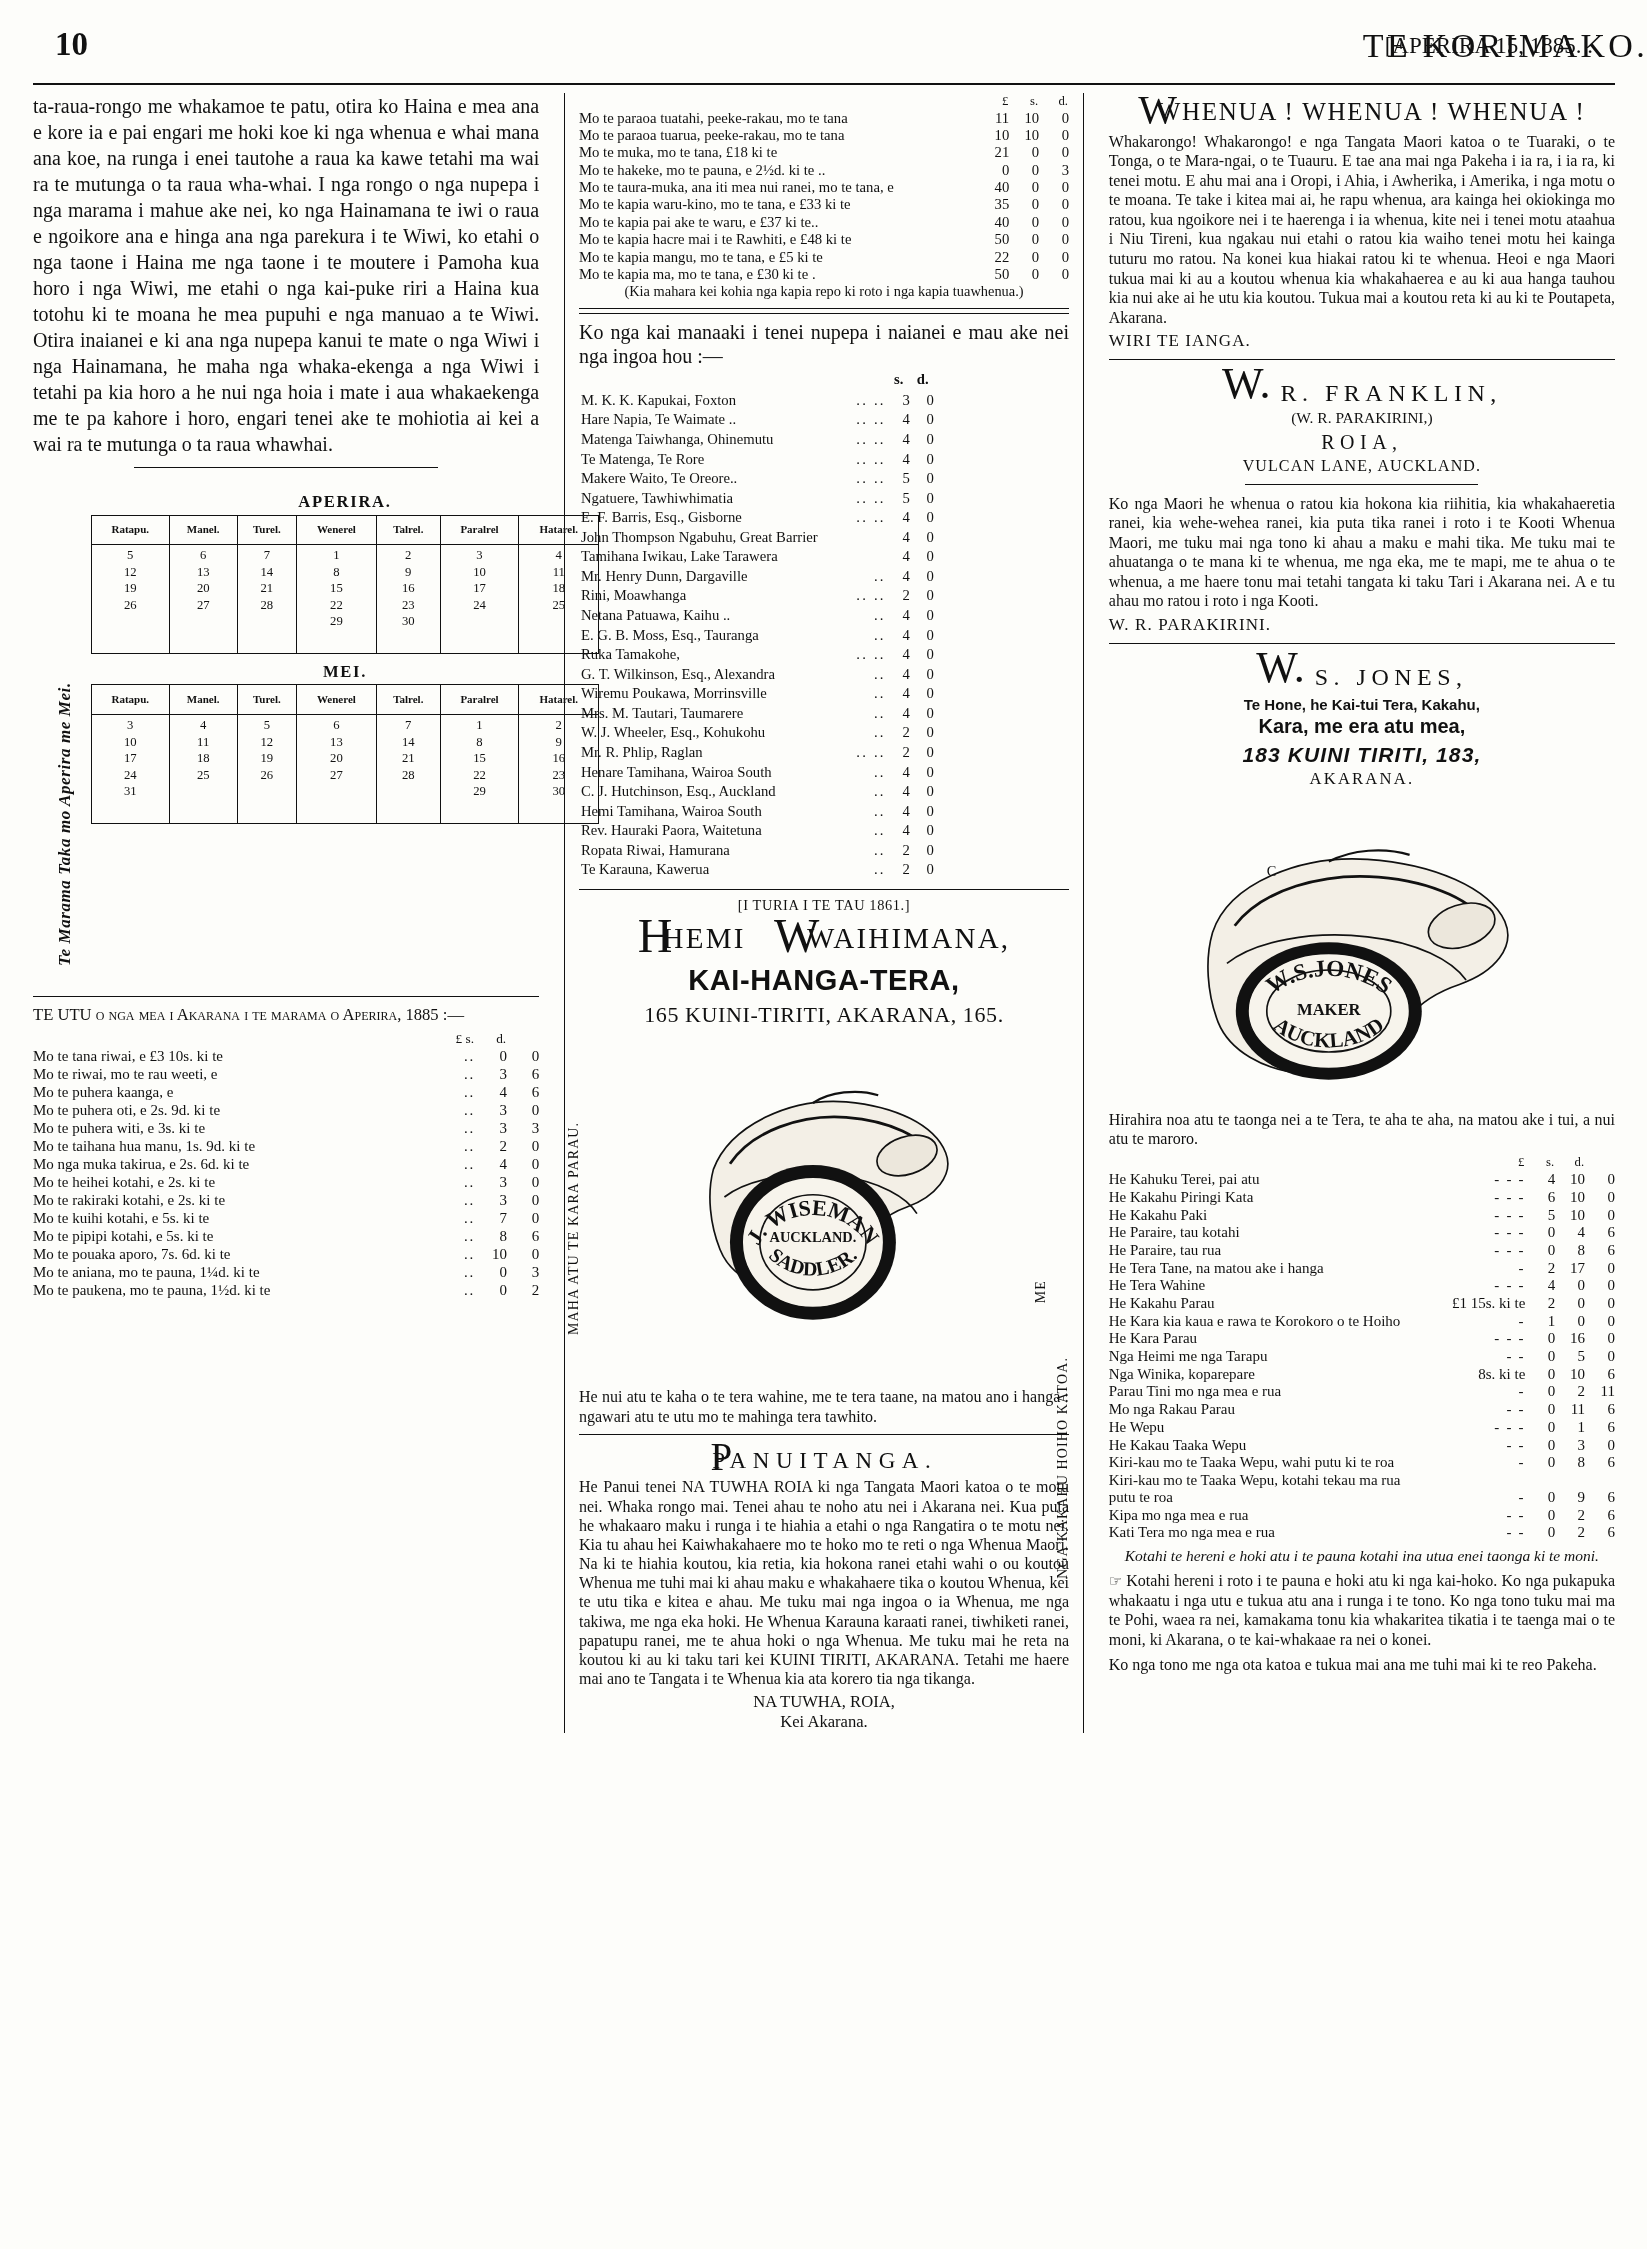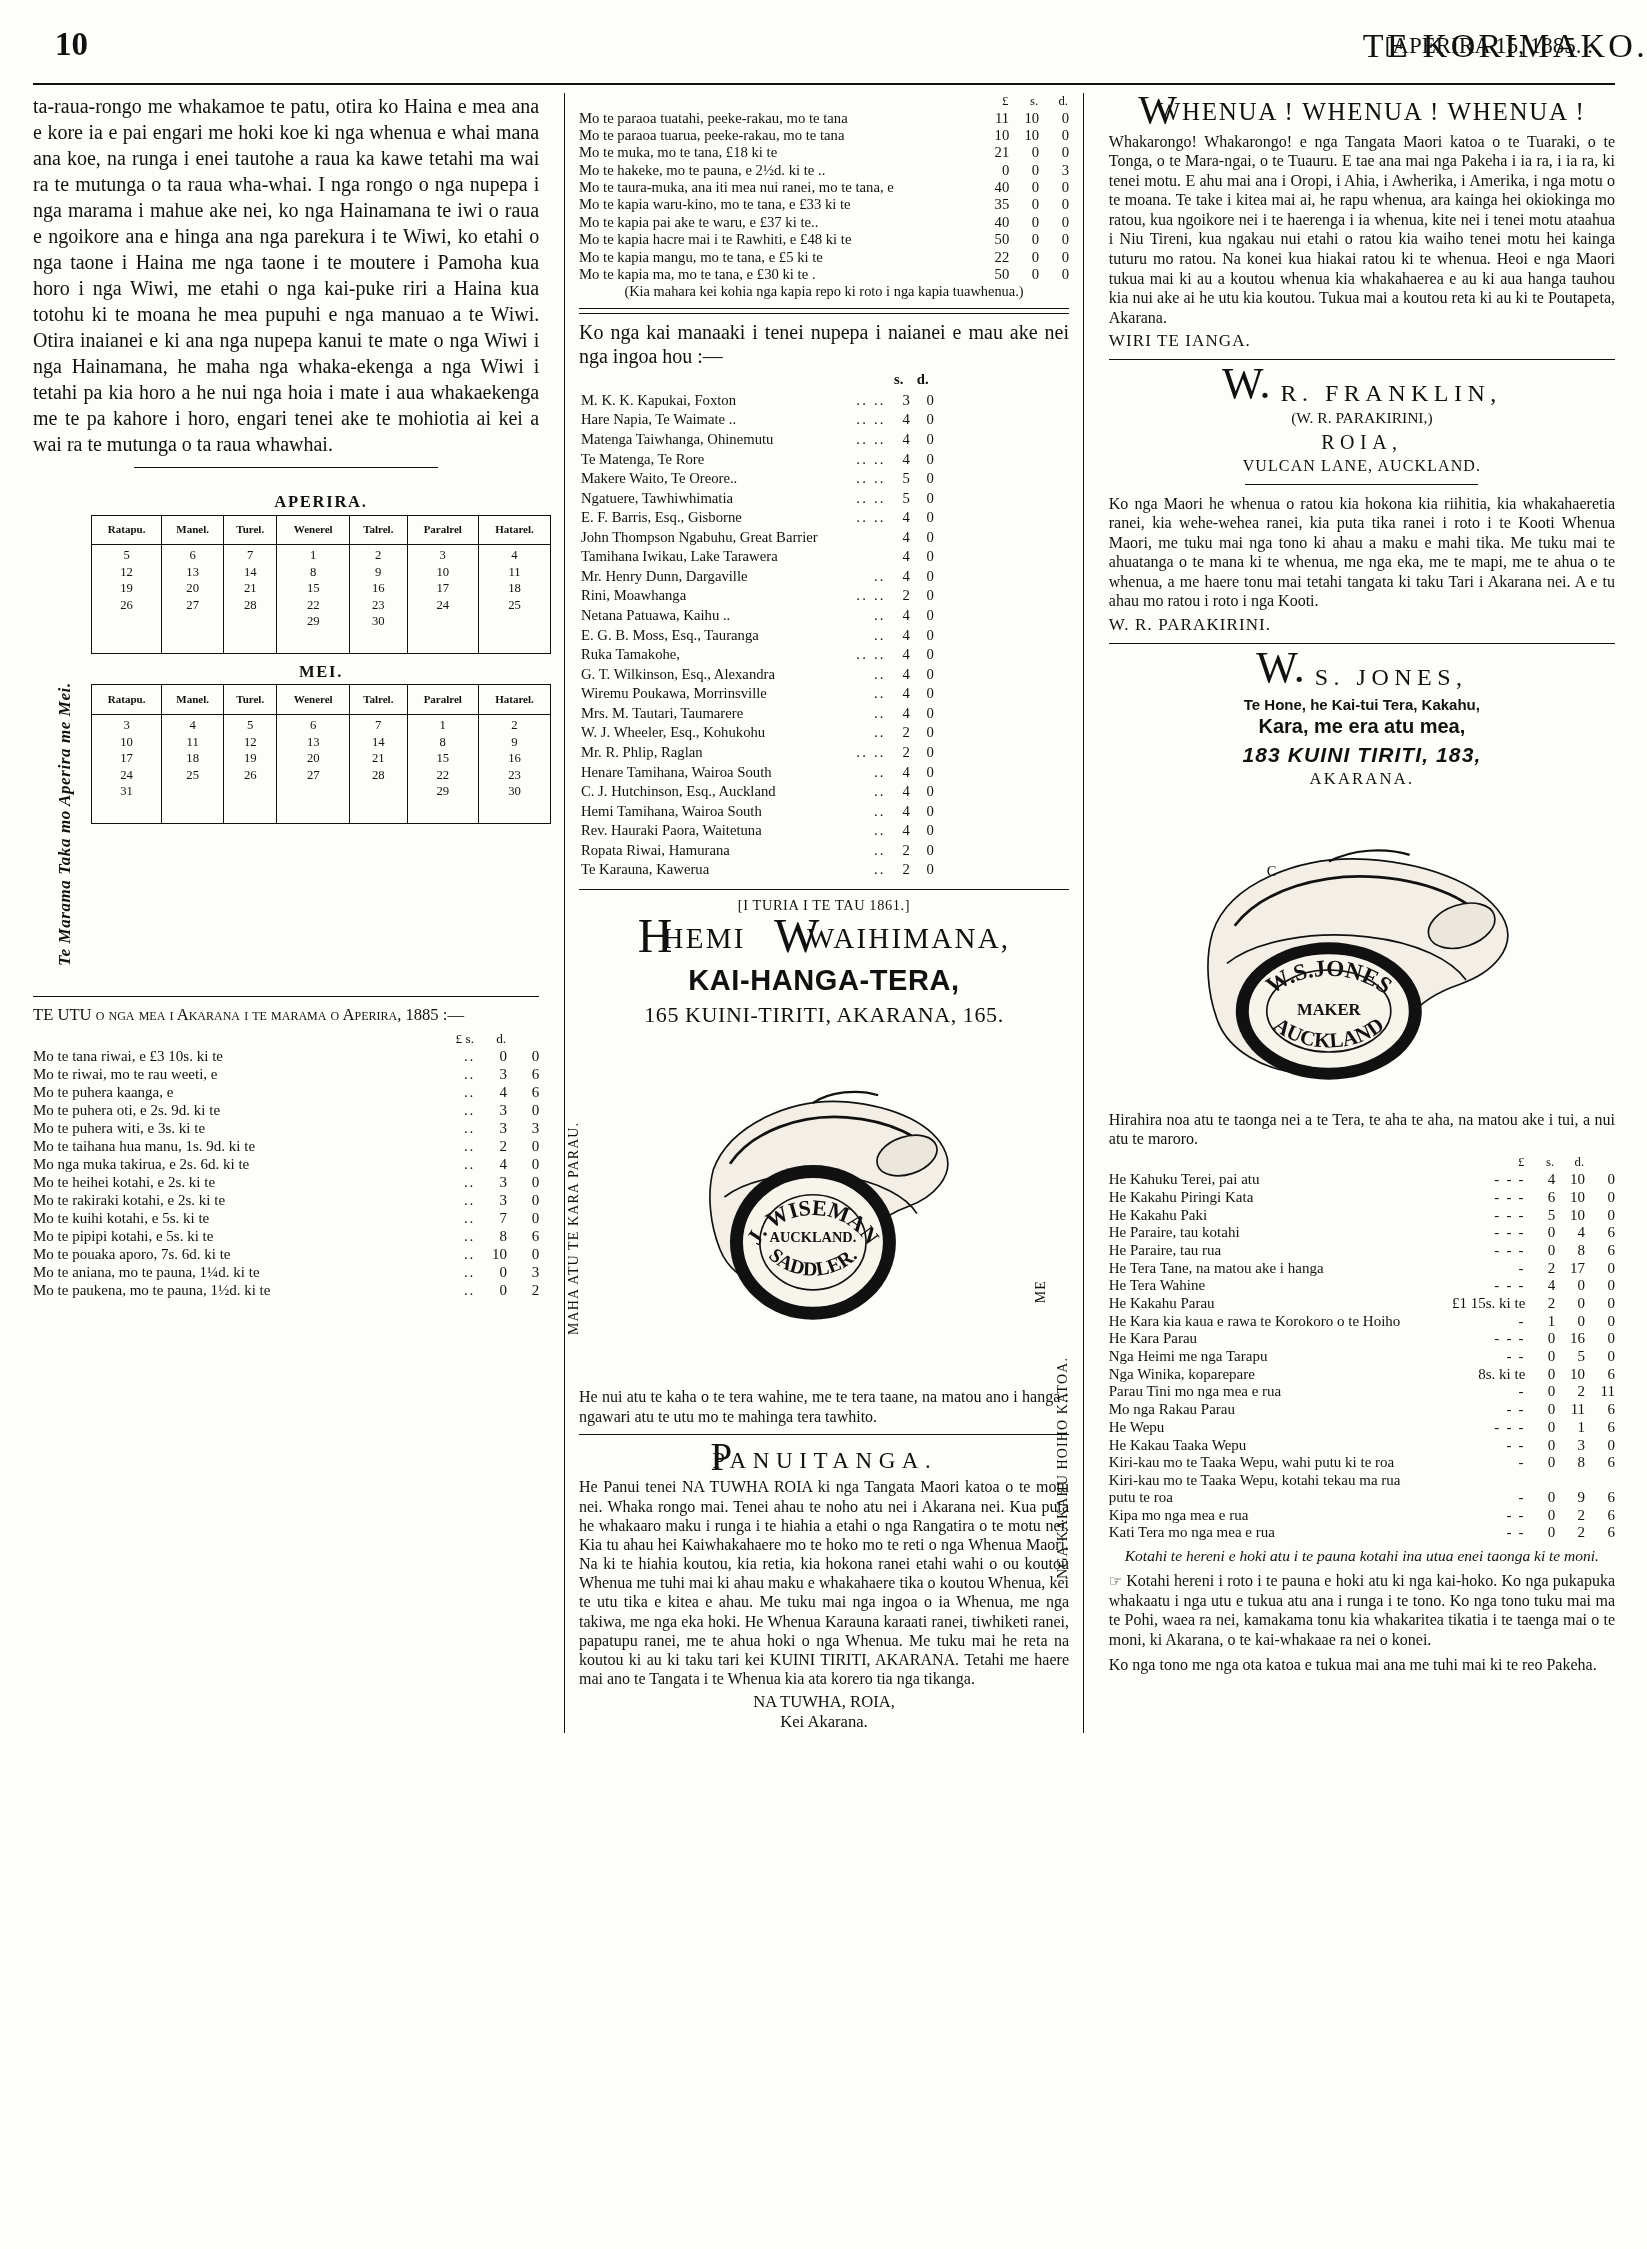--- a/index.html
+++ b/index.html
@@ -30,21 +30,21 @@
   .hr-half{border:none;border-top:1.7px solid #111;margin:8.9px 0 8.9px 0;width:46%;}
 
   
   .calwrap{position:relative;margin-top:22px;height:498px;}
   .calside{position:absolute;left:0;top:0;width:53px;height:487px;}
   .calside div{
     transform:rotate(-90deg);transform-origin:left top;
     position:absolute;left:22px;top:476px;white-space:nowrap;
     font-size:17px;font-style:italic;font-weight:bold;letter-spacing:0.6px;
   }
-  .caltables{position:absolute;left:58px;top:0;width:460px;}
+  .caltables{position:absolute;left:58px;top:0;width:508px;}
   .caltable{width:100%;border-collapse:collapse;font-size:12px;}
   .caltable td,.caltable th{border:1.1px solid #111;text-align:center;padding:2.2px 1.1px;line-height:1.22;}
   .caltable th{font-size:11px;font-weight:bold;height:24px;}
   .calmonth{font-size:16.6px;font-weight:bold;letter-spacing:1.7px;border:none !important;padding:5.5px 0 3.3px 0;}
   .calcell{height:104px;vertical-align:top;font-size:12.7px;}
   .calcell span{display:block;line-height:1.30;}
 
   
   .sc{font-variant:small-caps;}
   .pl-head{font-size:16.6px;margin:3.3px 0 5.5px 0;}

